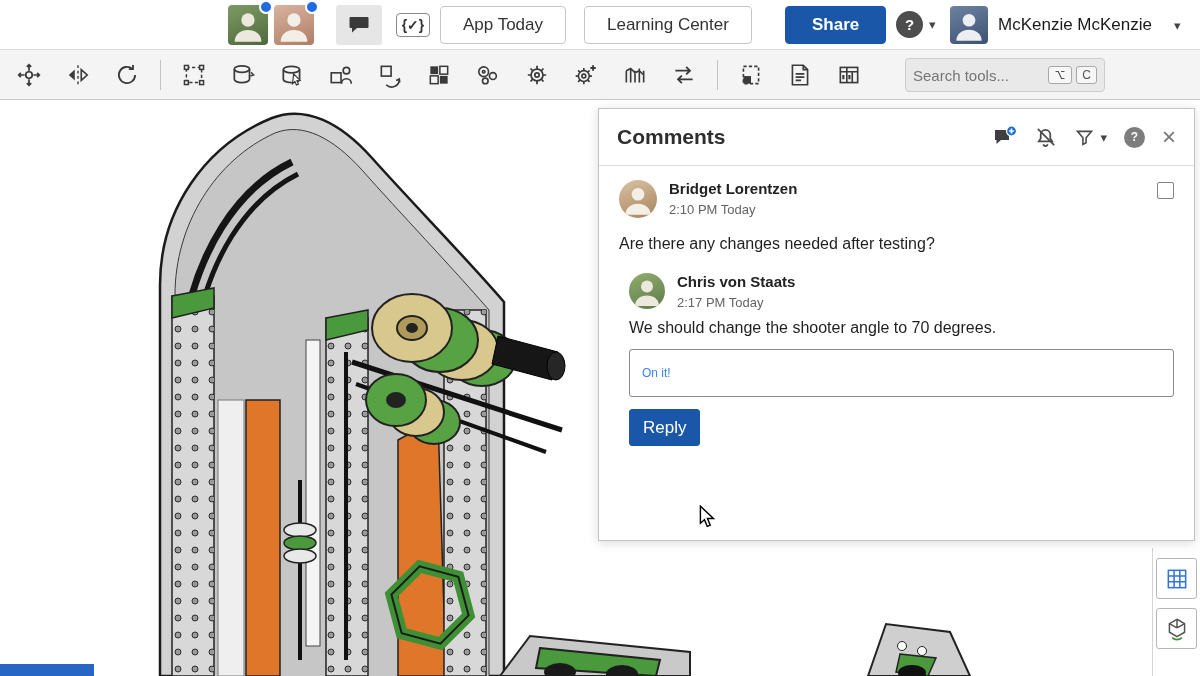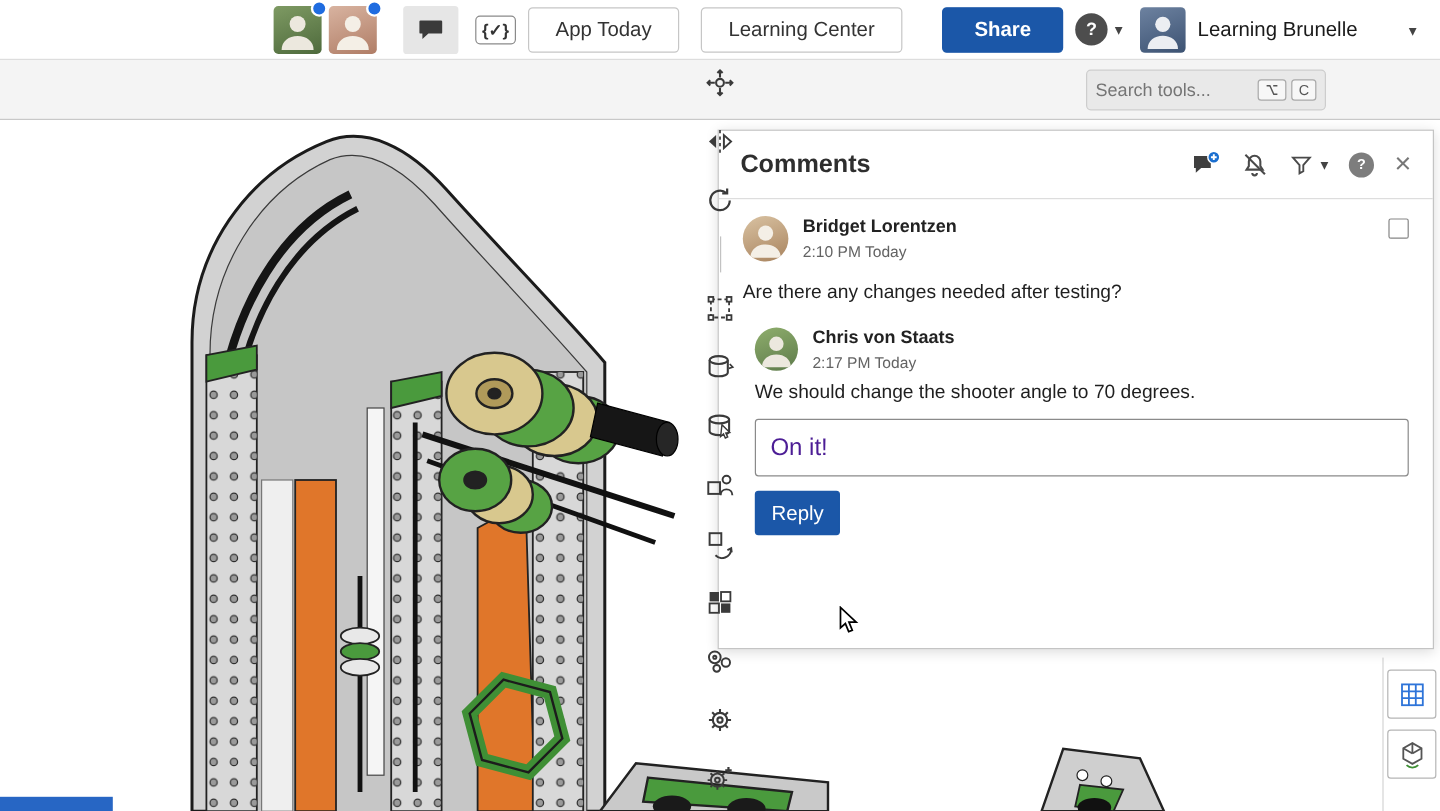--- a/index.html
+++ b/index.html
@@ -30,21 +30,21 @@
     display:flex; align-items:center; justify-content:center; cursor:pointer; }
   .caret { color:#444; font-size:13px; }
   .top-caret1 { position:absolute; left:929px; top:17px; cursor:pointer; }
   .user-name { position:absolute; left:998px; top:0; height:50px; display:flex;
     align-items:center; font-size:17px; color:#1a1a1a; cursor:pointer; }
   .top-caret2 { position:absolute; left:1174px; top:18px; cursor:pointer; }
 
   
   .toolbar { position:absolute; left:0; top:50px; width:1200px; height:50px;
     background:#f4f4f4; border-bottom:1px solid #c8c8c8; display:flex;
-    align-items:center; gap:11px; padding:0 10px; z-index:30;flex-direction:column; }
+    align-items:center; gap:11px; padding:0 10px; z-index:30; }
   .tool-btn { width:38px; height:38px; flex:0 0 auto; display:flex; align-items:center;
     justify-content:center; border-radius:3px; cursor:pointer; }
   .tool-btn svg { width:26px; height:26px; }
   .tool-sep { width:1px; height:30px; background:#c2c2c2; flex:0 0 auto; margin:0 3px; }
   .search-box { position:absolute; right:95px; top:8px; width:200px; height:34px;
     background:#e9e9e9; border:1px solid #cdcdcd; border-radius:4px; display:flex;
     align-items:center; padding:0 7px; }
   .search-box input { flex:1; min-width:0; border:none; background:transparent;
     outline:none; font-size:15px; color:#555; font-family:inherit; }
   .key-badge { border:1px solid #a8a8a8; border-radius:3px; background:#f7f7f7;
@@ -76,21 +76,21 @@
   .c-avatar.small { width:36px; height:36px; }
   .c-meta { margin-left:12px; flex:1; }
   .c-name { font-size:15px; font-weight:bold; color:#222; }
   .c-time { font-size:13px; color:#636363; margin-top:5px; }
   .checkbox { width:17px; height:17px; border:1px solid #858585; border-radius:2px;
     background:#fff; cursor:pointer; flex:0 0 auto; margin-top:2px; }
   .c-text { font-size:16px; color:#1f1f1f; margin-top:17px; }
   .reply-block { margin:20px 0 0 10px; }
   .reply-text { font-size:16px; color:#1f1f1f; margin-top:9px; }
   .reply-input { display:block; width:100%; height:48px; border:1px solid #8a8a8a;
-    border-radius:3px; margin-top:12px; padding:0 12px; font-size:20px; color:#4c1d95;
+    border-radius:3px; margin-top:12px; padding:0 12px; font-size:12px; color:#3b82f6;
     font-family:inherit; outline:none; }
   .action-row { margin-top:12px; display:flex; gap:8px; }
   .btn-reply { background:var(--accent); color:#fff; border:1px solid var(--accent);
     border-radius:3px; height:37px; padding:0 13px; font-size:17px; cursor:pointer;
     font-family:inherit; }
   .btn-cancel { background:#fff; color:#333; border:1px solid #c6c6c6; border-radius:3px;
     height:37px; padding:0 22px; font-size:17px; cursor:pointer; font-family:inherit; }
 
   
   .viewport-buttons { position:absolute; right:3px; top:558px; z-index:15; display:flex;
@@ -146,21 +146,21 @@
 
   <span class="help-circle">?</span>
   <span class="caret top-caret1">▾</span>
 
   <span class="avatar bg-navy" style="left:950px; top:6px; width:38px; height:38px">
     <svg class="ph" viewBox="0 0 24 24">
         <circle cx="12" cy="9" r="4" fill="#eceef2"></circle>
         <path d="M4 22c0-4.4 3.6-7 8-7s8 2.6 8 7" fill="#eceef2"></path>
       </svg>
   </span>
-  <span class="user-name">Learning Brunelle</span>
+  <span class="user-name">McKenzie McKenzie</span>
   <span class="caret top-caret2">▾</span>
 </div>
 
 <div class="toolbar">
 
   <span class="tool-btn">
     <svg viewBox="0 0 24 24" fill="none" stroke="#3a3a3a" stroke-width="1.6">
         <circle cx="12" cy="12" r="3"></circle>
         <path d="M12 3v5M12 16v5M3 12h5M16 12h5M10 4.5 12 2.5l2 2M10 19.5l2 2 2-2M4.5 10l-2 2 2 2M19.5 10l2 2-2 2"></path>
       </svg>

